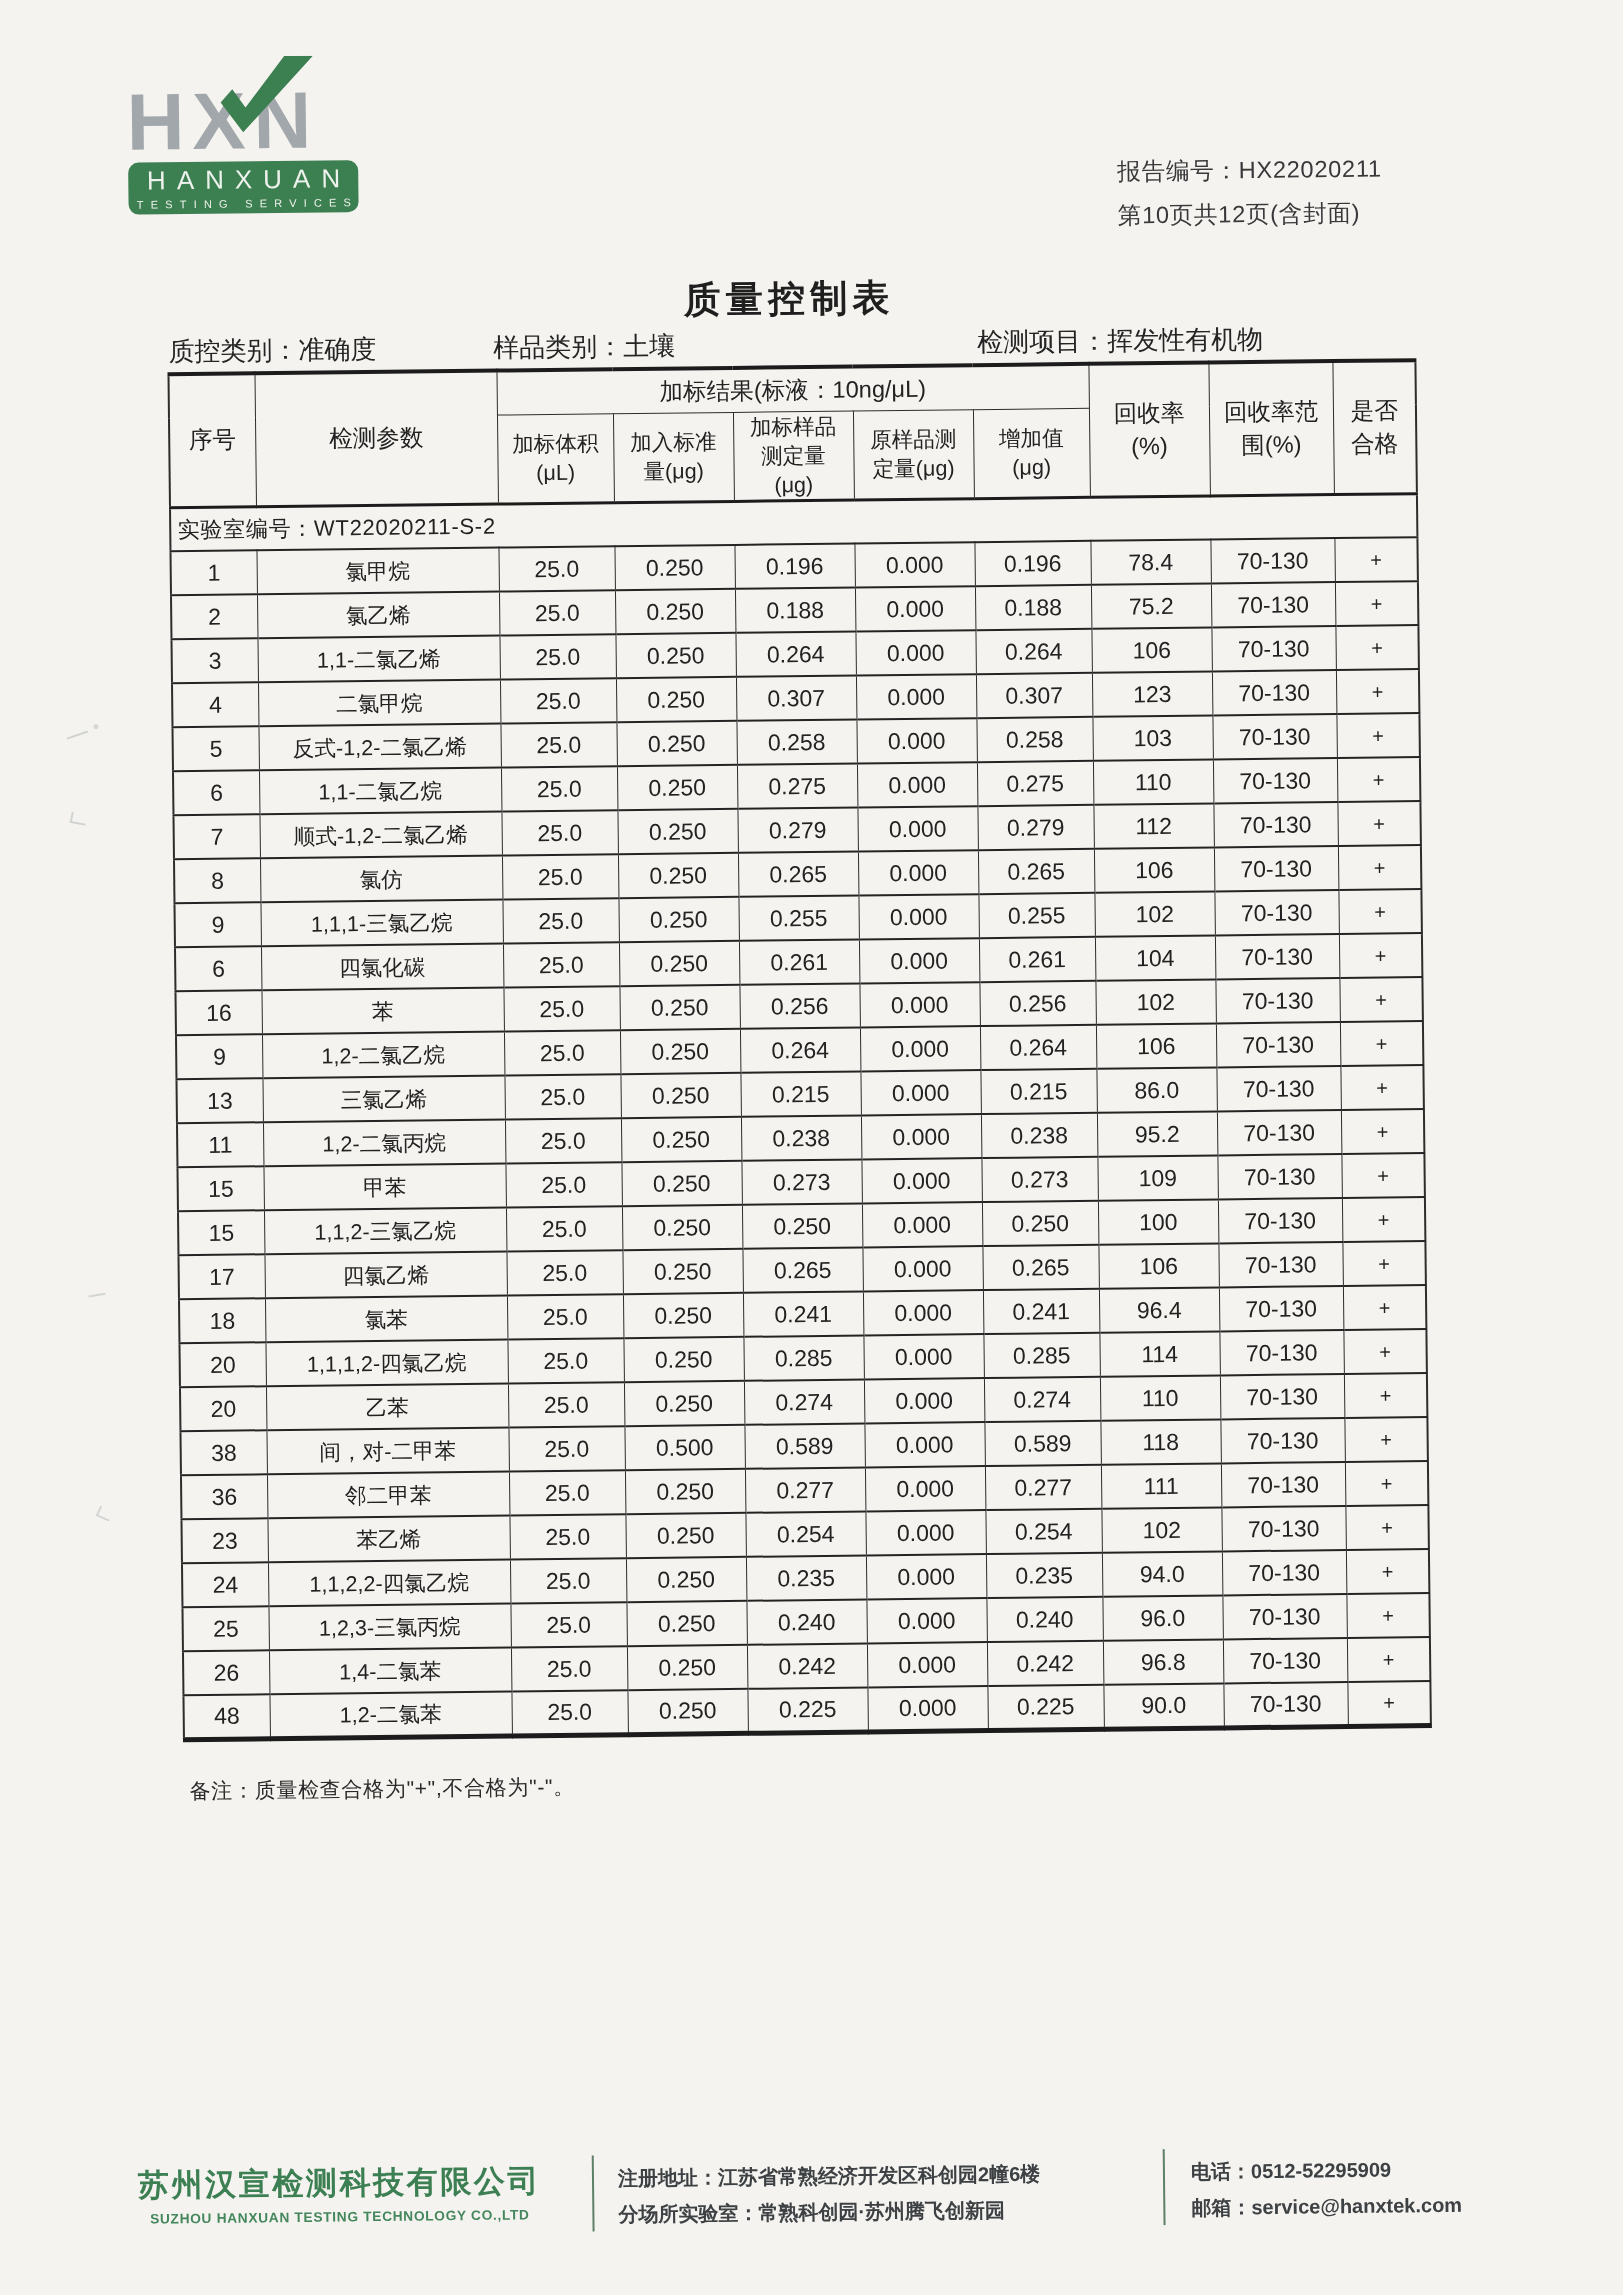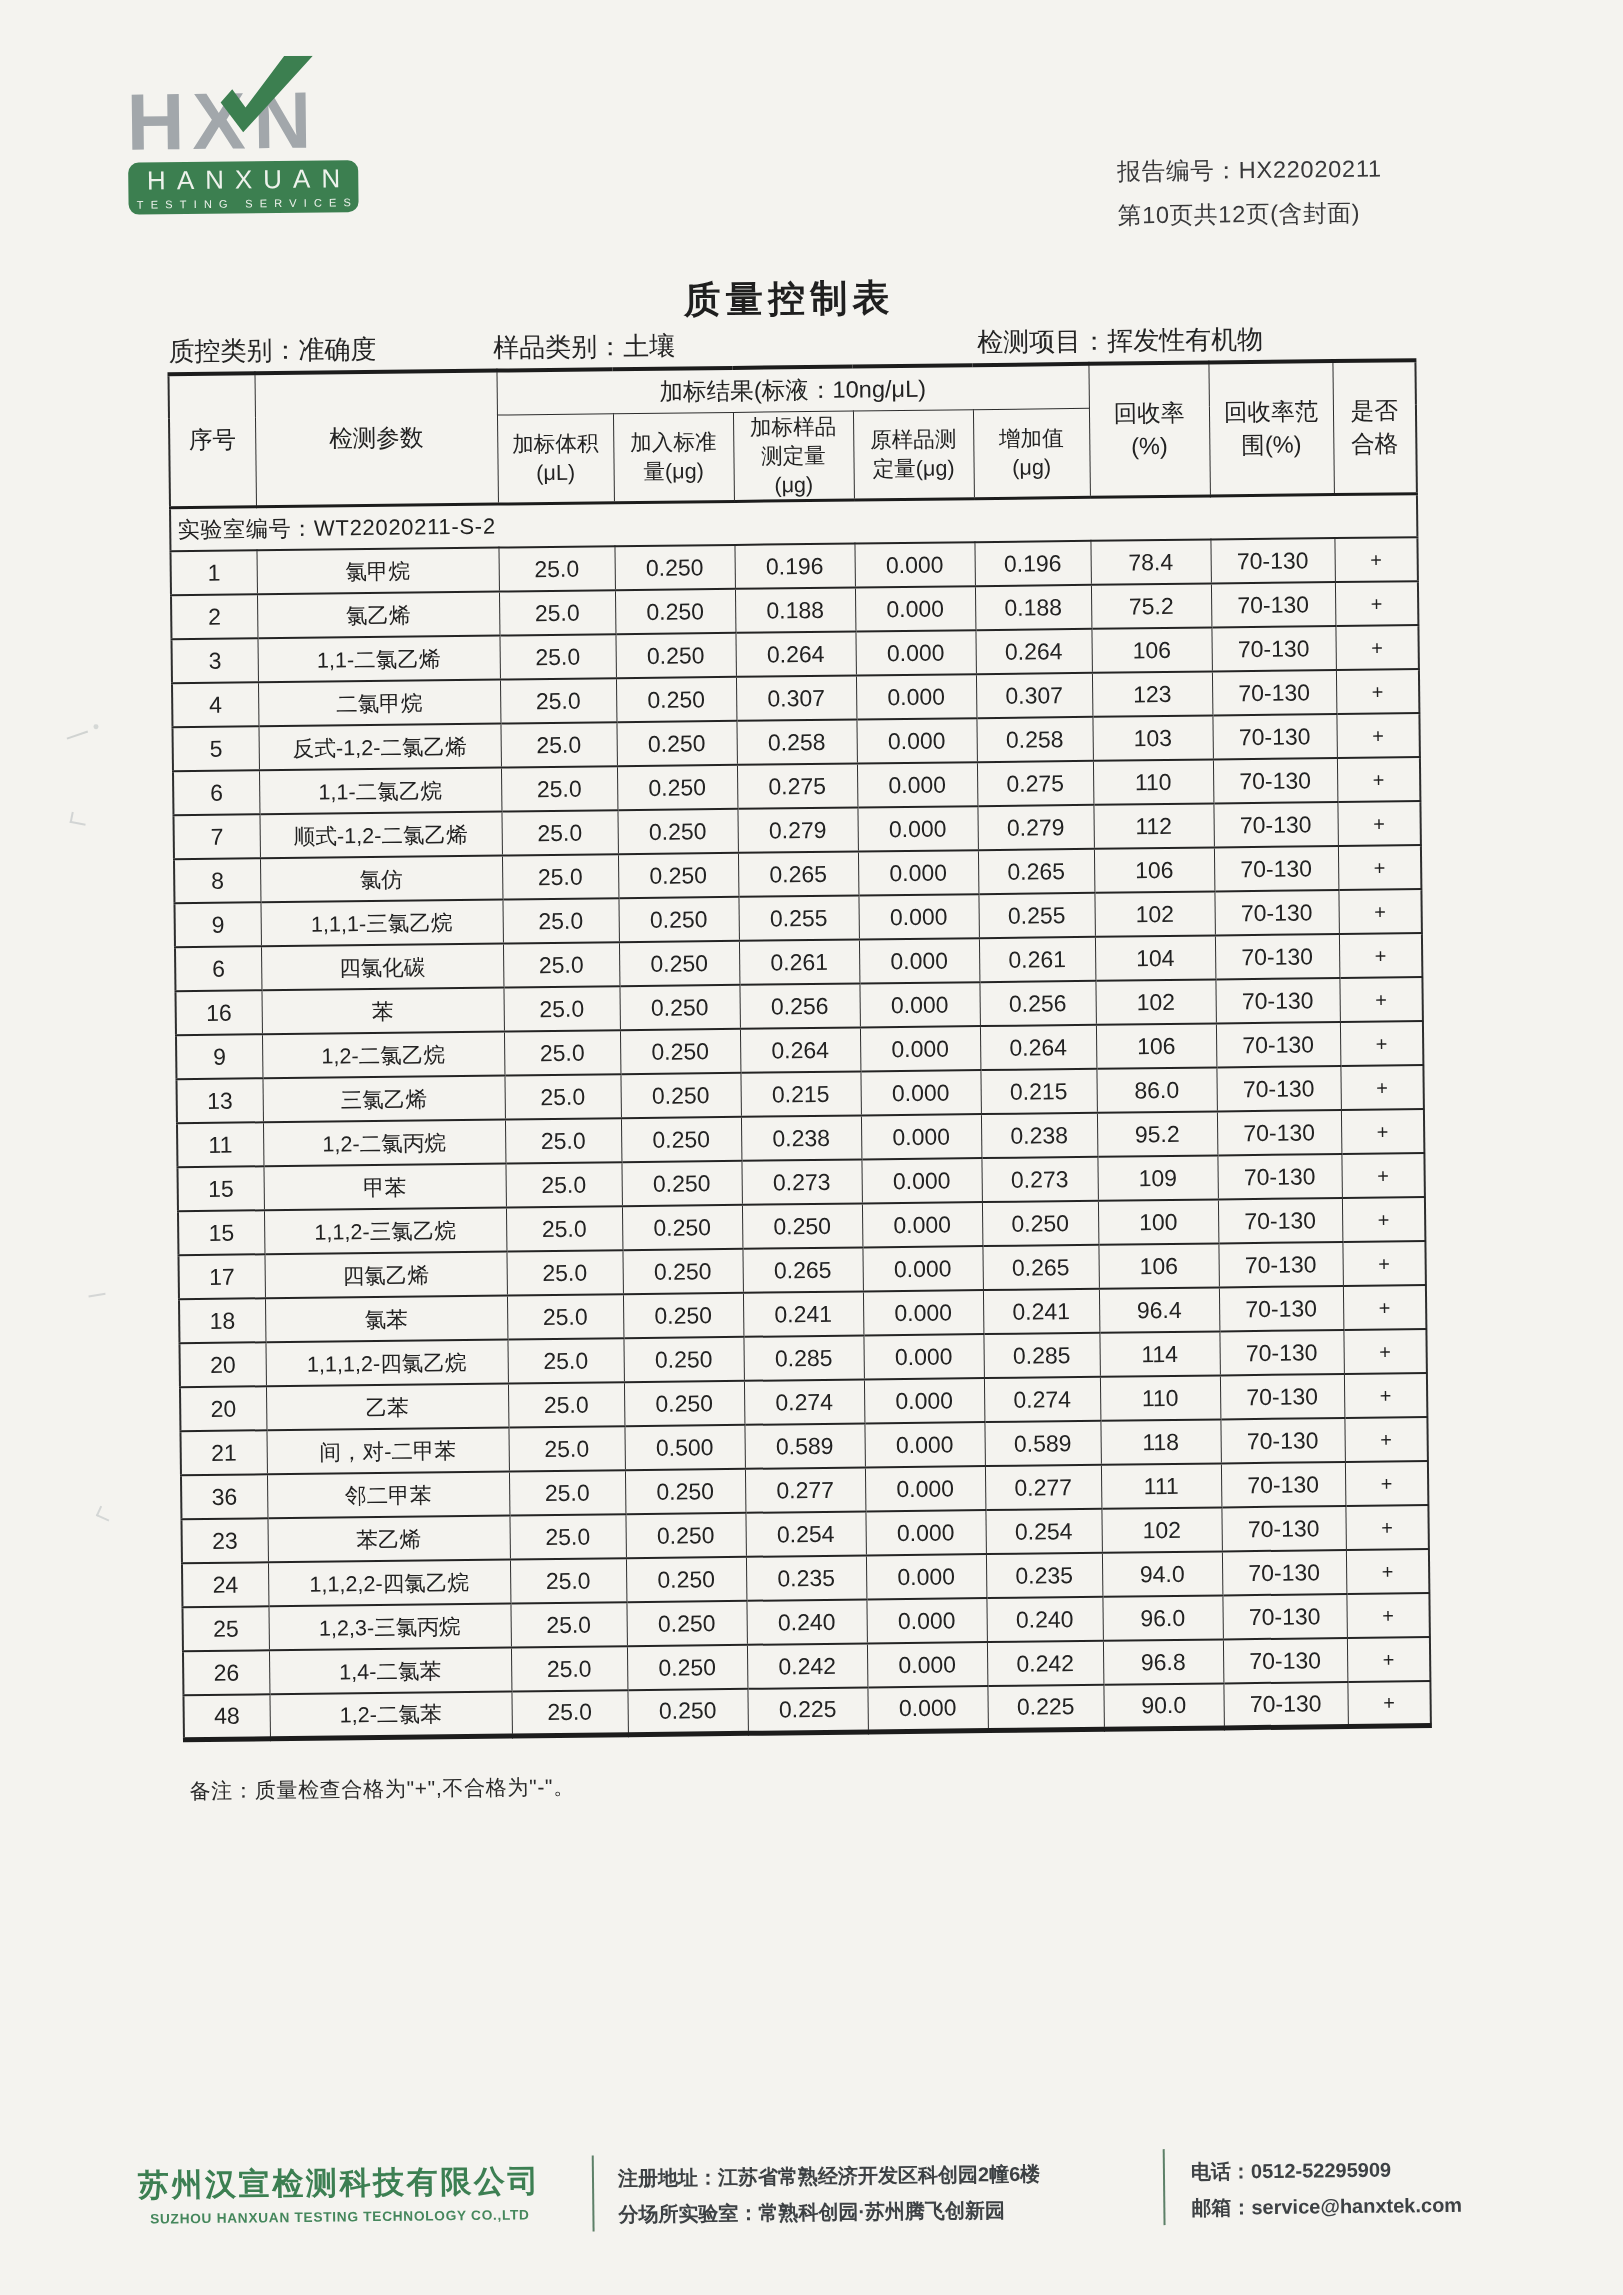--- a/index.html
+++ b/index.html
@@ -383,21 +383,21 @@
           <td>0.250</td>
           <td>0.274</td>
           <td>0.000</td>
           <td>0.274</td>
           <td>110</td>
           <td>70-130</td>
           <td class="plus">+</td>
         </tr>
 
         <tr>
-          <td>21</td>
+          <td>38</td>
           <td class="param">间，对-二甲苯</td>
           <td>25.0</td>
           <td>0.500</td>
           <td>0.589</td>
           <td>0.000</td>
           <td>0.589</td>
           <td>118</td>
           <td>70-130</td>
           <td class="plus">+</td>
         </tr>

